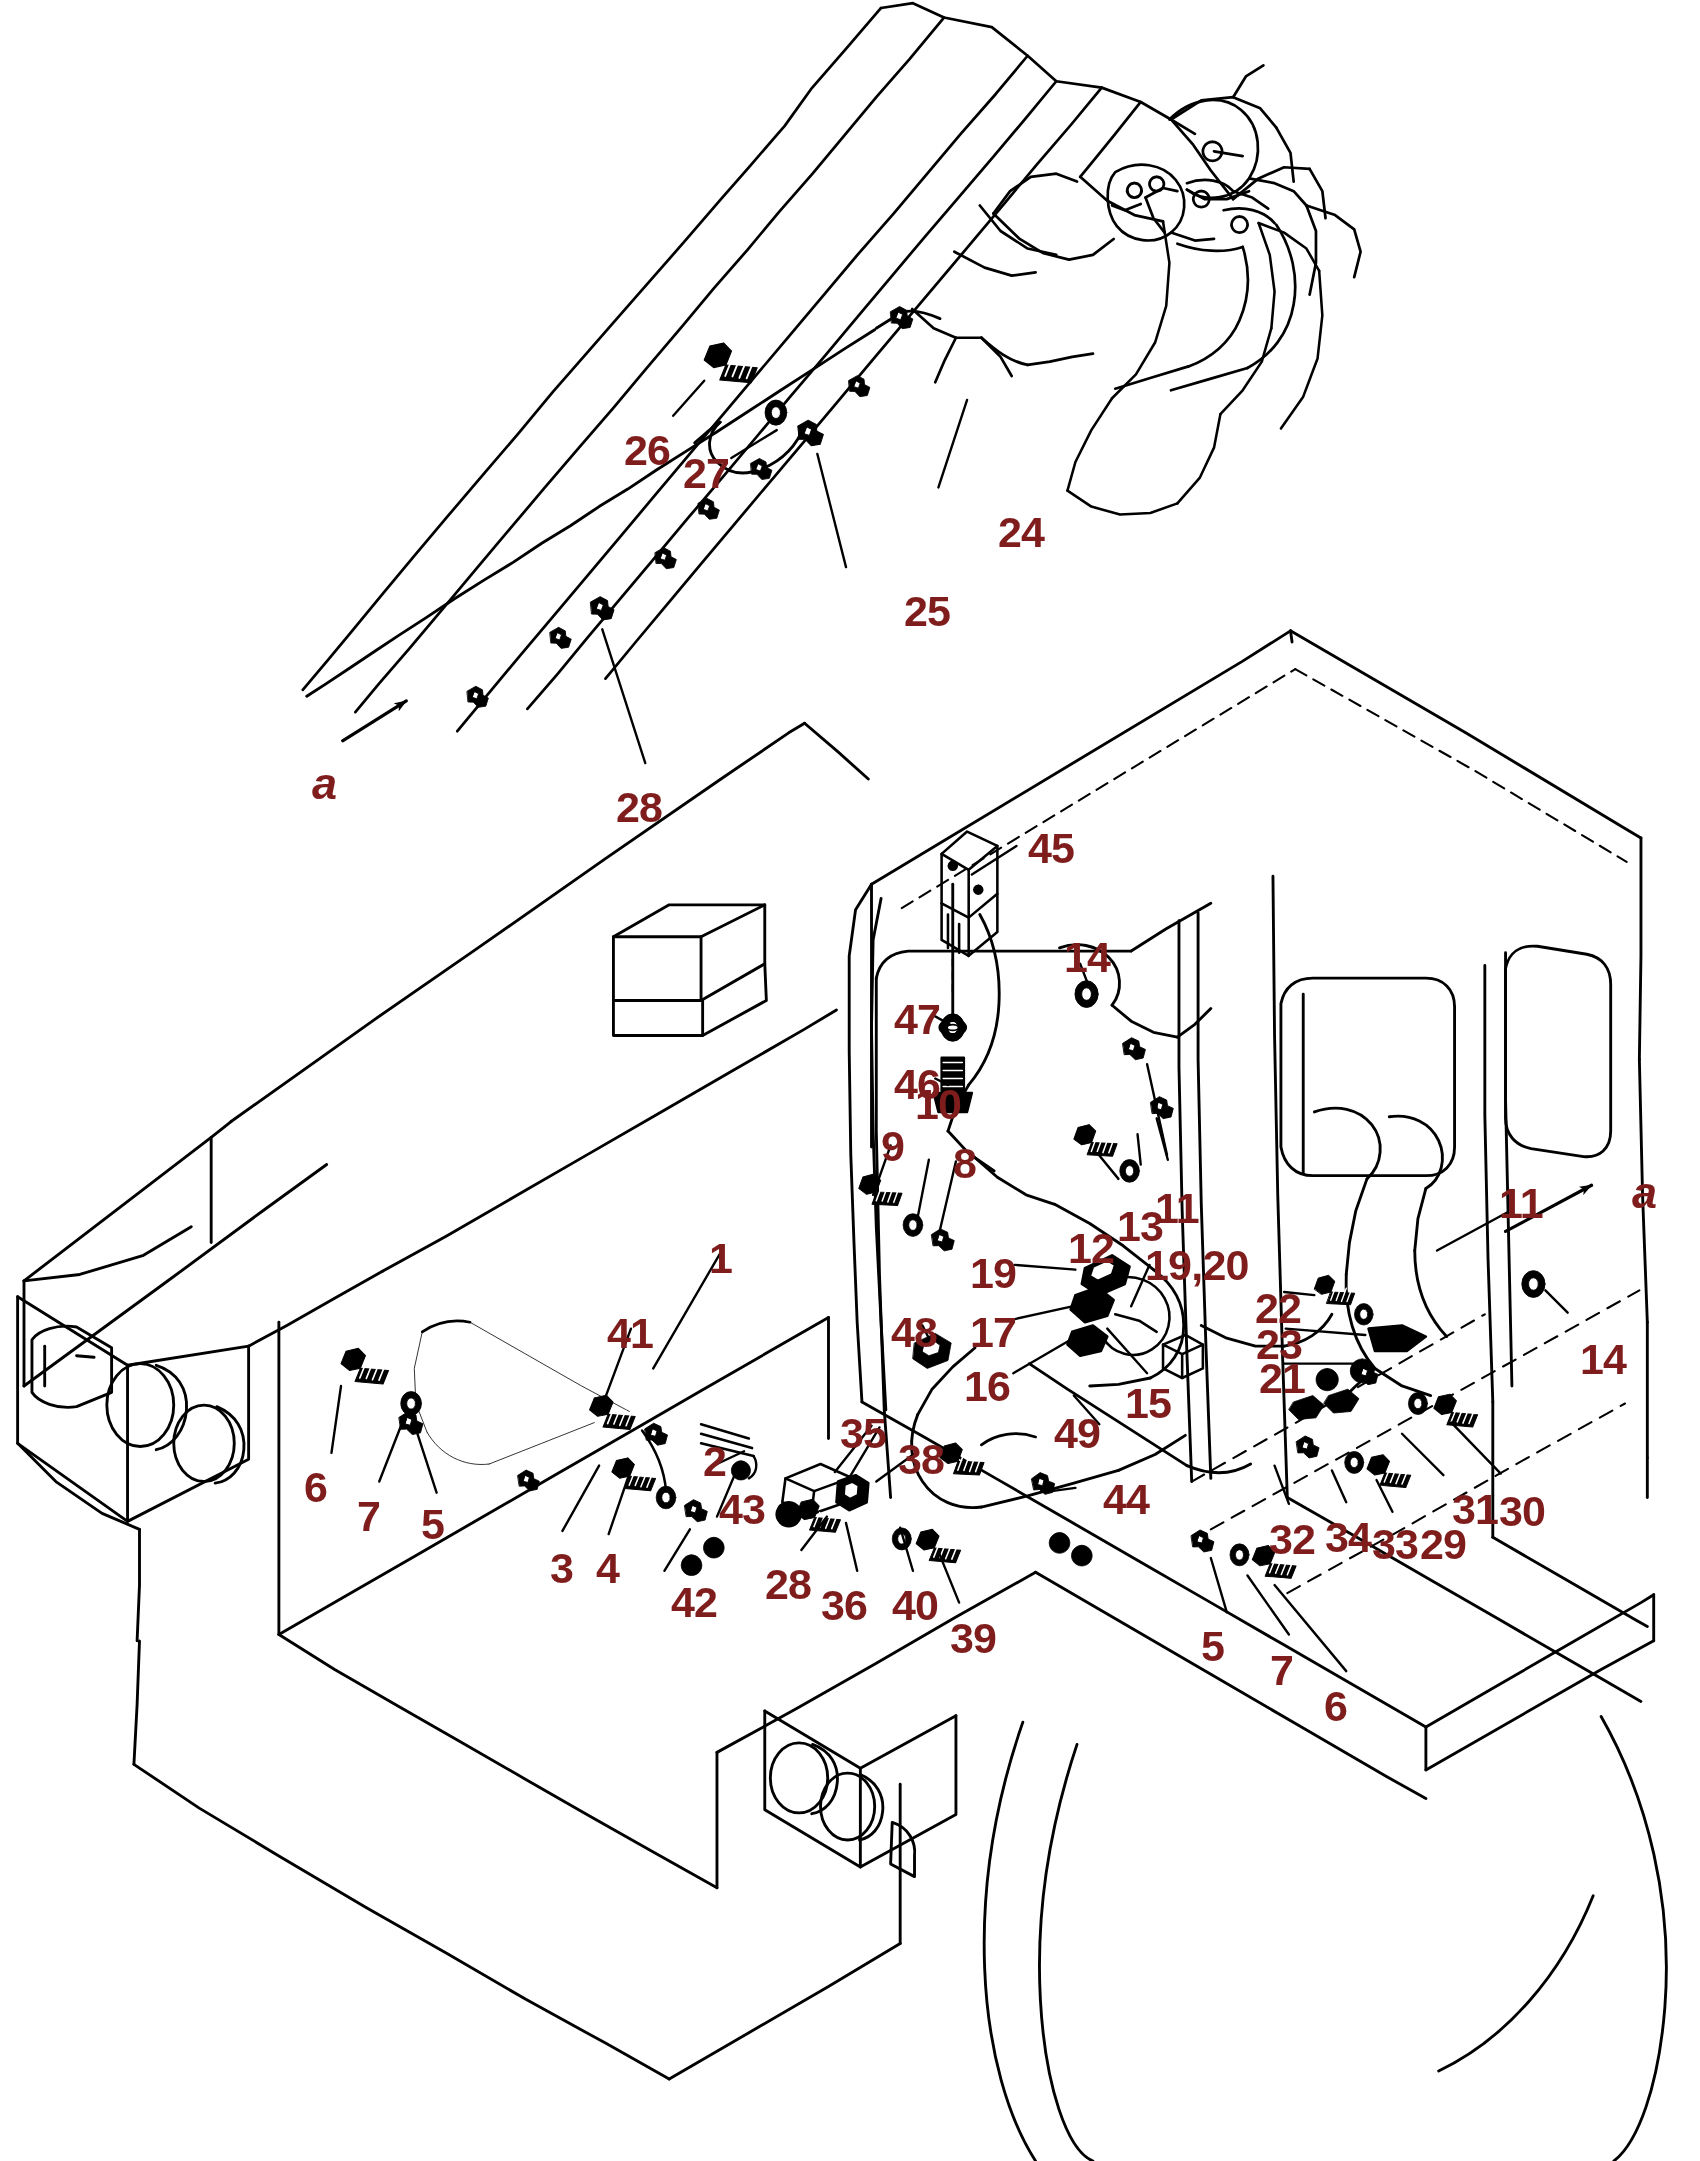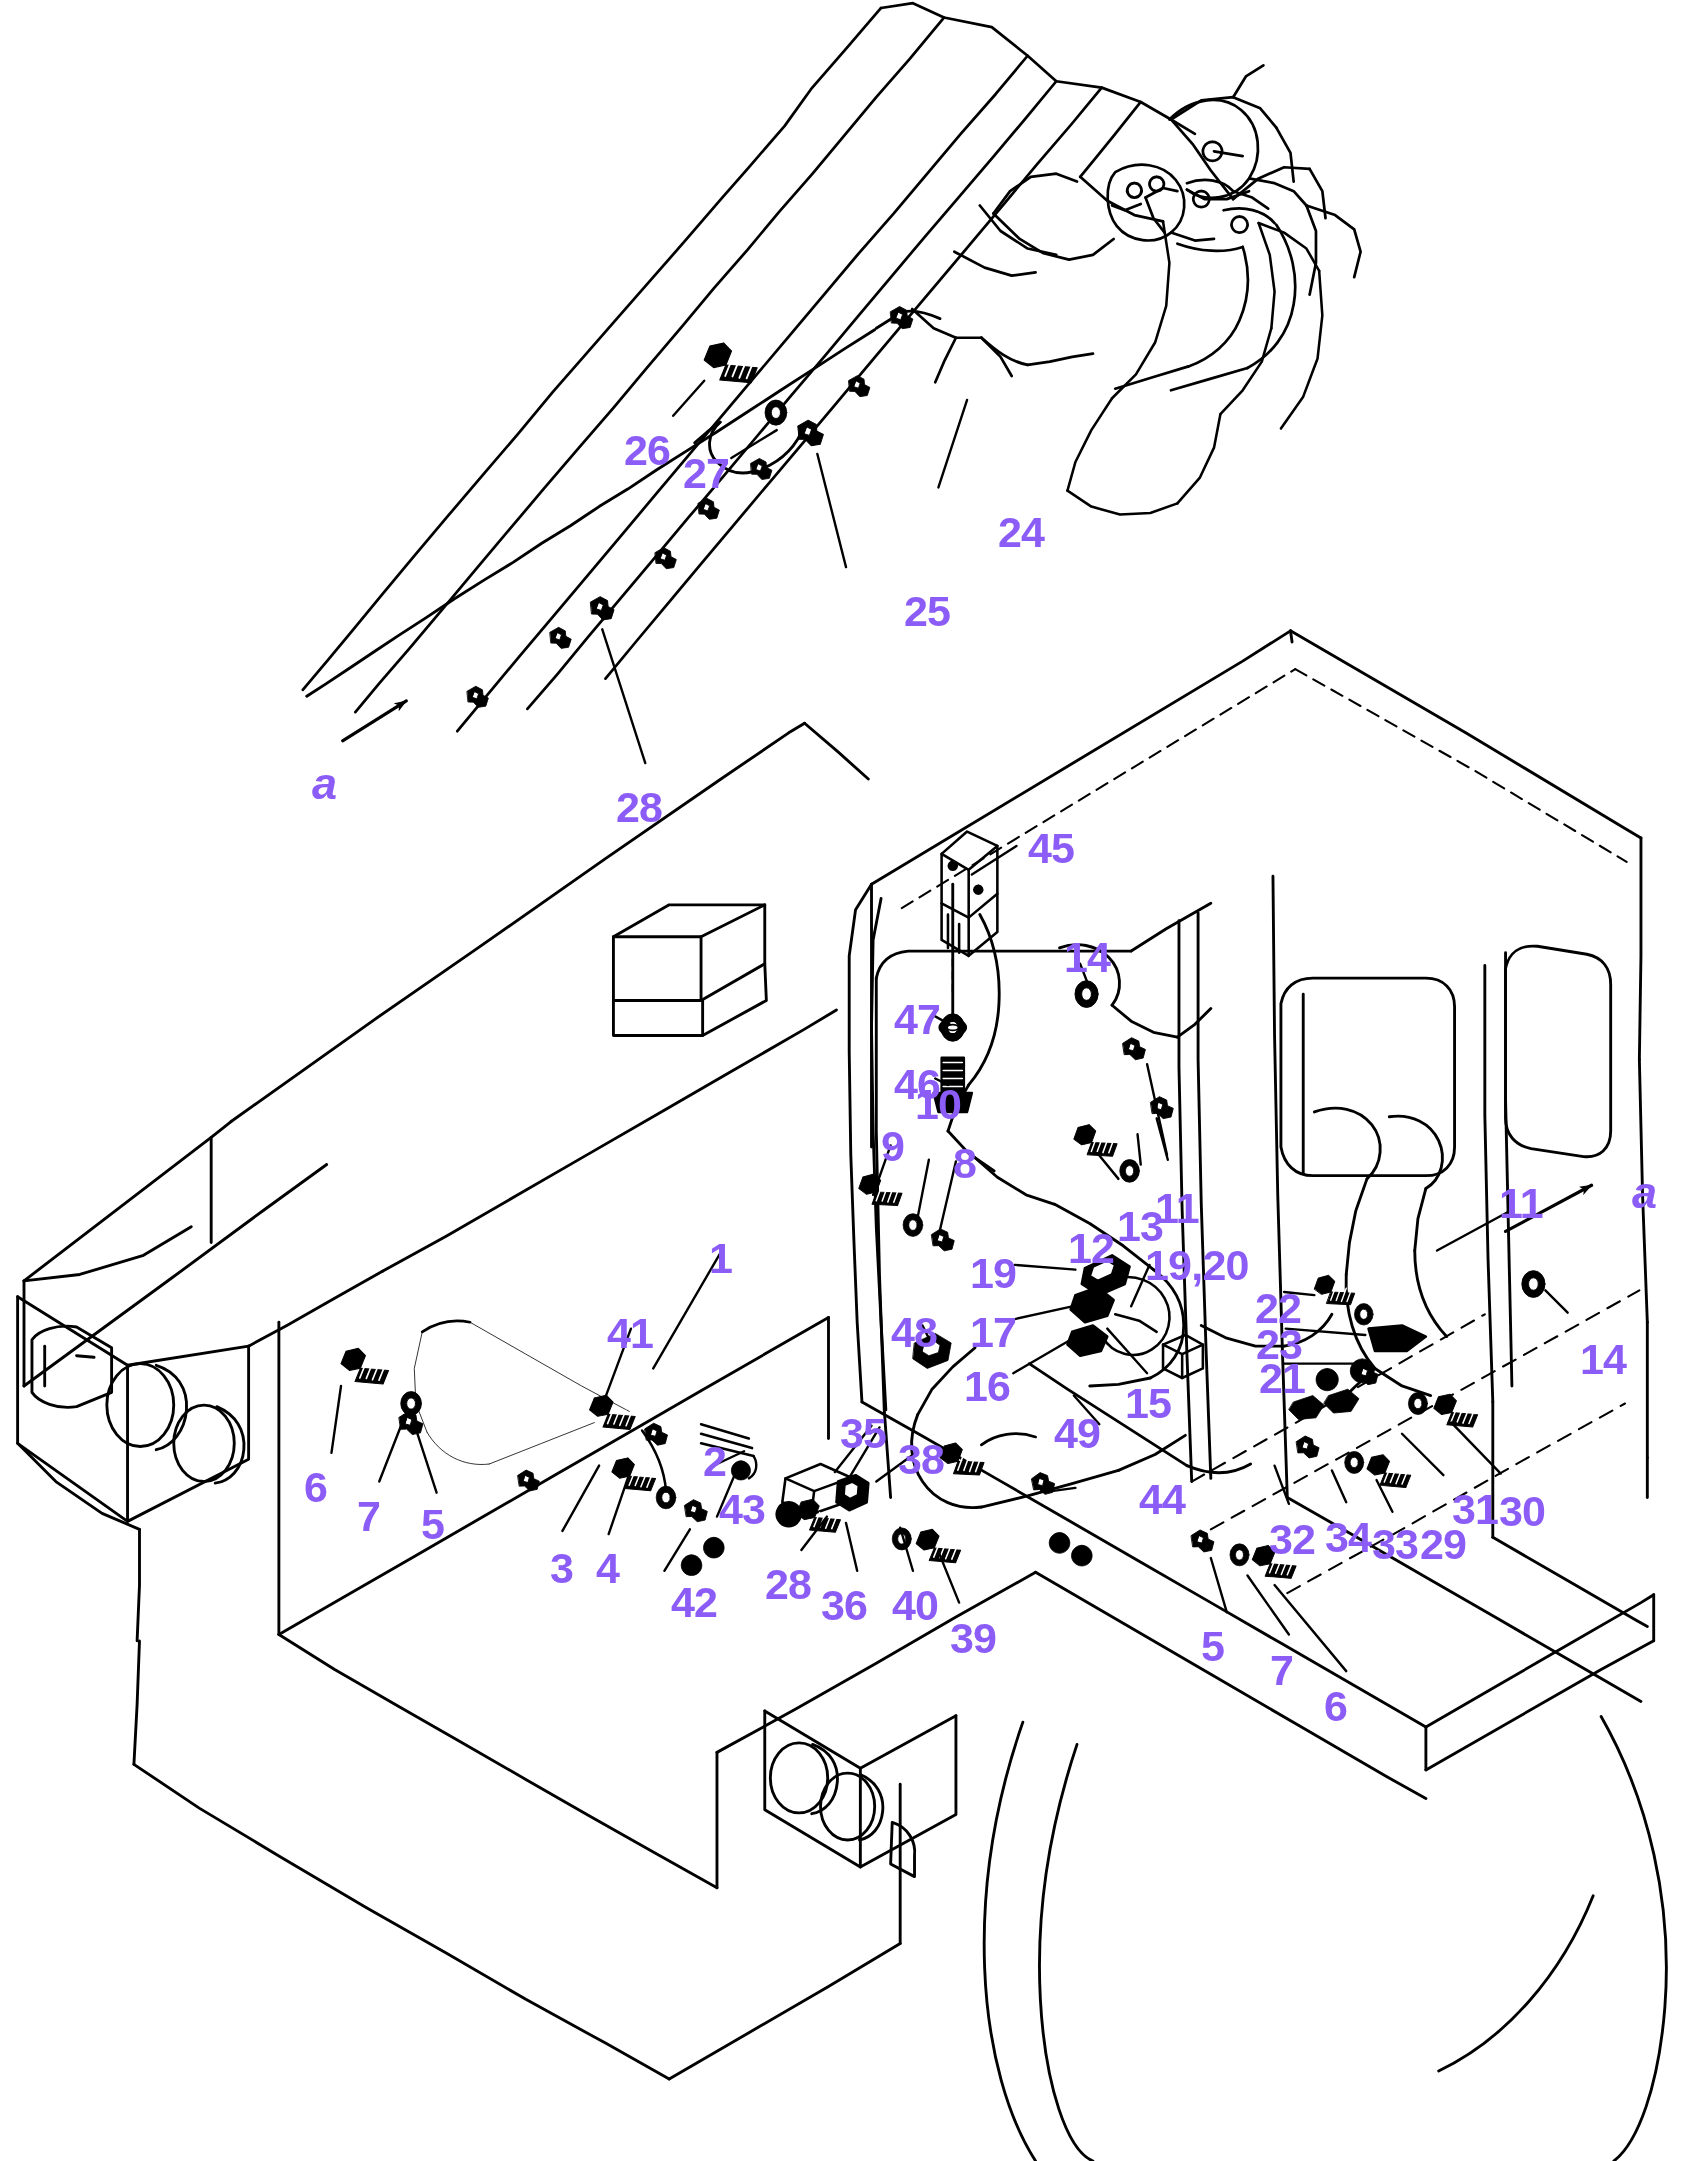--- a/index.html
+++ b/index.html
@@ -10,21 +10,21 @@
     width:1700px;
     height:2161px;
     background:#ffffff;
     overflow:hidden;
   }
   #art{position:absolute;left:0;top:0;width:1700px;height:2161px;}
   .callout{
     position:absolute;
     font-family:"Liberation Sans", sans-serif;
     font-weight:700;
-    color:#8b5cf6;
+    color:#7f1d1d;
     line-height:1;
     white-space:nowrap;
     -webkit-font-smoothing:none;
   }
   .cn{font-size:43px;letter-spacing:-0.8px;}
   .sec{font-size:45px;font-style:italic;font-weight:700;}
 </style>
 </head>
 <body>
 
@@ -541,21 +541,21 @@
       <div class="callout cn" style="left: 1325px; top: 1516px;">34</div>
       <div class="callout cn" style="left: 840px; top: 1412px;">35</div>
       <div class="callout cn" style="left: 821px; top: 1584px;">36</div>
       <div class="callout cn" style="left: 765px; top: 1563px;">28</div>
       <div class="callout cn" style="left: 898px; top: 1438px;">38</div>
       <div class="callout cn" style="left: 950px; top: 1617px;">39</div>
       <div class="callout cn" style="left: 892px; top: 1584px;">40</div>
       <div class="callout cn" style="left: 607px; top: 1312px;">41</div>
       <div class="callout cn" style="left: 647px; top: 1581px; margin-left: 24px;">42</div>
       <div class="callout cn" style="left: 719px; top: 1488px;">43</div>
-      <div class="callout cn" style="left: 1103px; top: 1478px; margin-left: 36px;">44</div>
+      <div class="callout cn" style="left: 1103px; top: 1478px;">44</div>
       <div class="callout cn" style="left: 1028px; top: 827px;">45</div>
       <div class="callout cn" style="left: 894px; top: 1063px;">46</div>
       <div class="callout cn" style="left: 894px; top: 998px;">47</div>
       <div class="callout cn" style="left: 891px; top: 1311px;">48</div>
       <div class="callout cn" style="left: 1054px; top: 1412px;">49</div>
       <div class="callout cn" style="left: 1201px; top: 1625px;">5</div>
       <div class="callout cn" style="left: 1324px; top: 1685px;">6</div>
       <div class="callout cn" style="left: 1270px; top: 1649px;">7</div>
       <div class="callout sec" style="left: 312px; top: 761px;">a</div>
       <div class="callout sec" style="left: 1632px; top: 1170px;">a</div>

